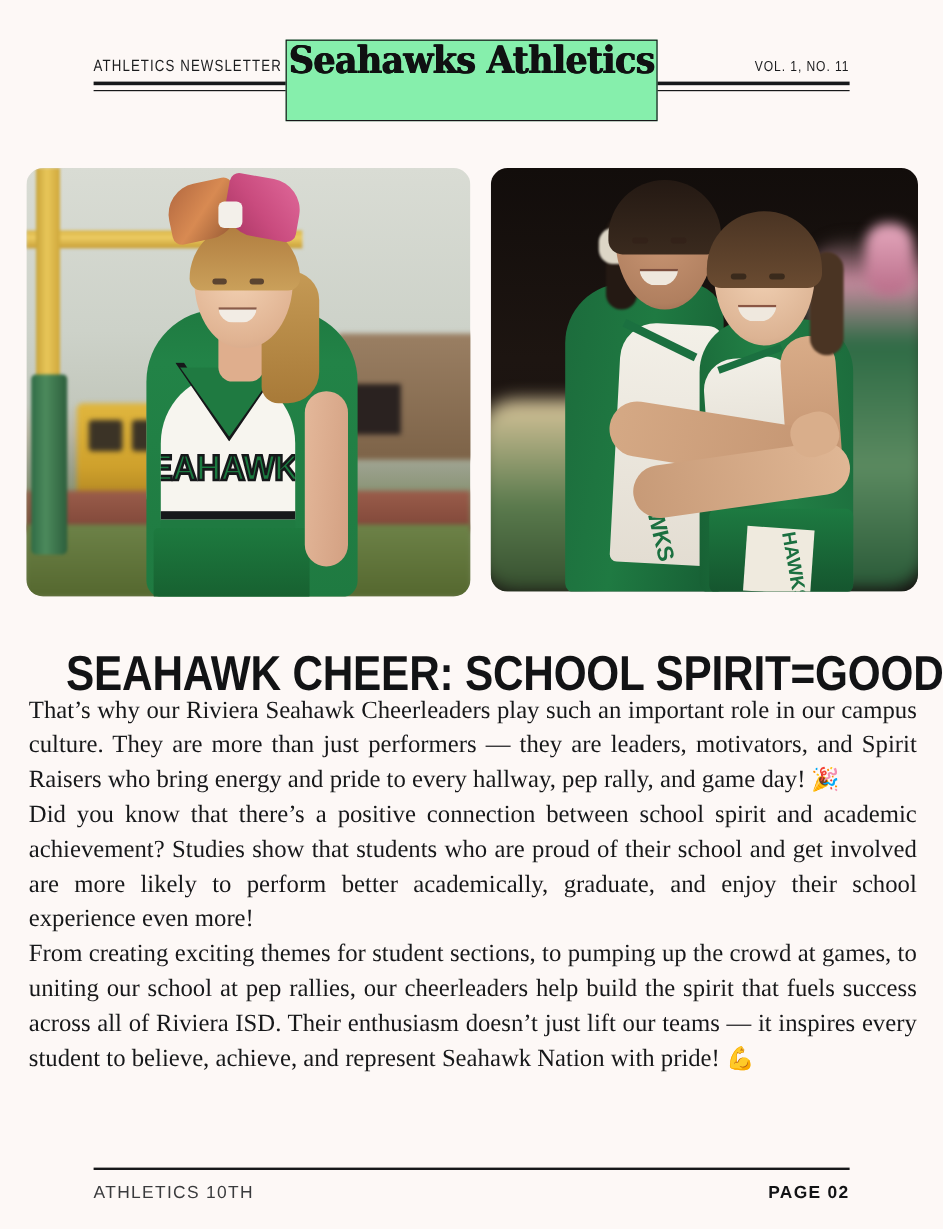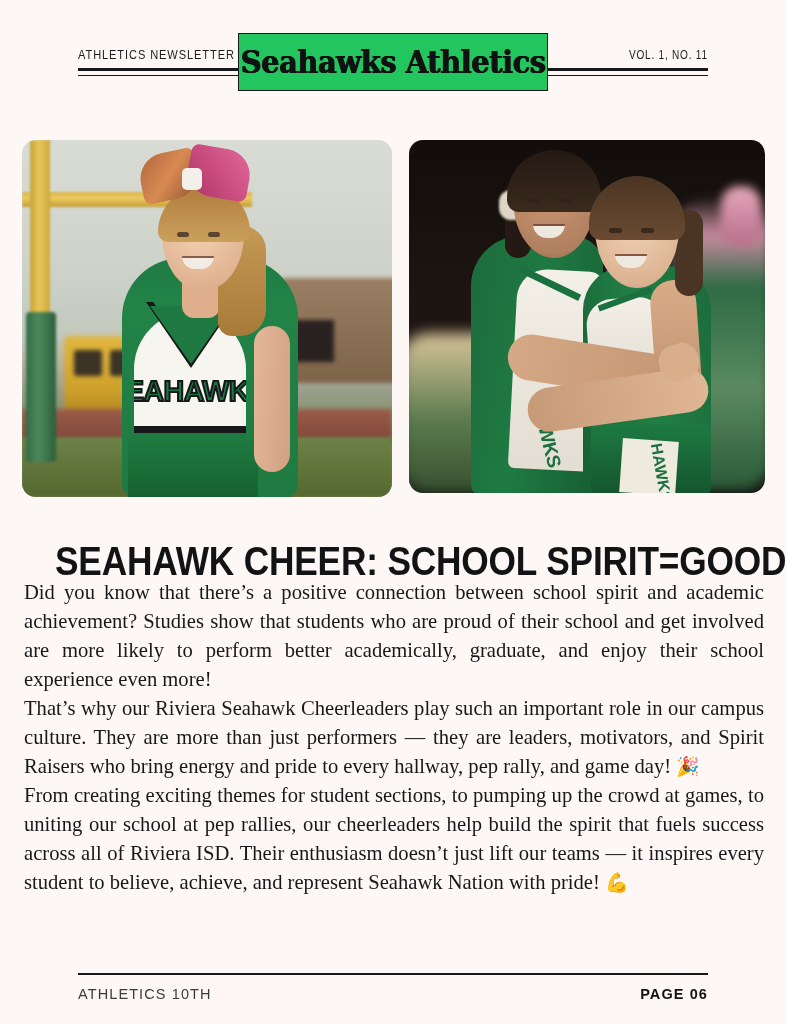--- a/index.html
+++ b/index.html
@@ -64,25 +64,24 @@
     color: #1b1c1e;
     transform: scaleX(0.84);
     transform-origin: right center;
     white-space: nowrap;
   }
   .masthead-box {
     position: absolute;
     left: 238px;
     top: 33px;
     width: 310px;
-    height: 58px;
+    height: 68px;
     border: 1.5px solid #17181a;
-    background: #22c55e;
+    background: #86efac;
     display: flex;
-    align-items: center;
     justify-content: center;
     box-sizing: border-box;
   }
   .masthead-title {
     font-family: "DejaVu Serif", serif;
     font-weight: 700;
     font-size: 29px;
     color: #101112;
     letter-spacing: -0.5px;
     white-space: nowrap;
@@ -599,24 +598,24 @@
       <div class="ph-layer r-b-eye1"></div>
       <div class="ph-layer r-b-eye2"></div>
       <div class="ph-layer r-b-smile"></div>
     </div>
   </div>
 </div>
 
 <h1 class="headline">SEAHAWK CHEER: SCHOOL SPIRIT=GOOD GRADES</h1>
 
 <div class="article">
+  <p><span>That’s why our Riviera Seahawk Cheerleaders play such an important role in our campus culture. They are more than just performers — they are leaders, motivators, and Spirit Raisers who bring energy and pride to every hallway, pep rally, and game day! </span><span class="emoji">🎉</span></p>
   <p>Did you know that there’s a positive connection between school spirit and academic achievement? Studies show that students who are proud of their school and get involved are more likely to perform better academically, graduate, and enjoy their school experience even more!</p>
-  <p><span>That’s why our Riviera Seahawk Cheerleaders play such an important role in our campus culture. They are more than just performers — they are leaders, motivators, and Spirit Raisers who bring energy and pride to every hallway, pep rally, and game day! </span><span class="emoji">🎉</span></p>
   <p><span>From creating exciting themes for student sections, to pumping up the crowd at games, to uniting our school at pep rallies, our cheerleaders help build the spirit that fuels success across all of Riviera ISD. Their enthusiasm doesn’t just lift our teams — it inspires every student to believe, achieve, and represent Seahawk Nation with pride! </span><span class="emoji">💪</span></p>
 </div>
 
 <div class="footer">
   <div class="footer-rule"></div>
   <div class="footer-row">
     <div class="footer-date">ATHLETICS 10TH</div>
-    <div class="footer-page">PAGE 06</div>
+    <div class="footer-page">PAGE 02</div>
   </div>
 </div>
 
 </body></html>

